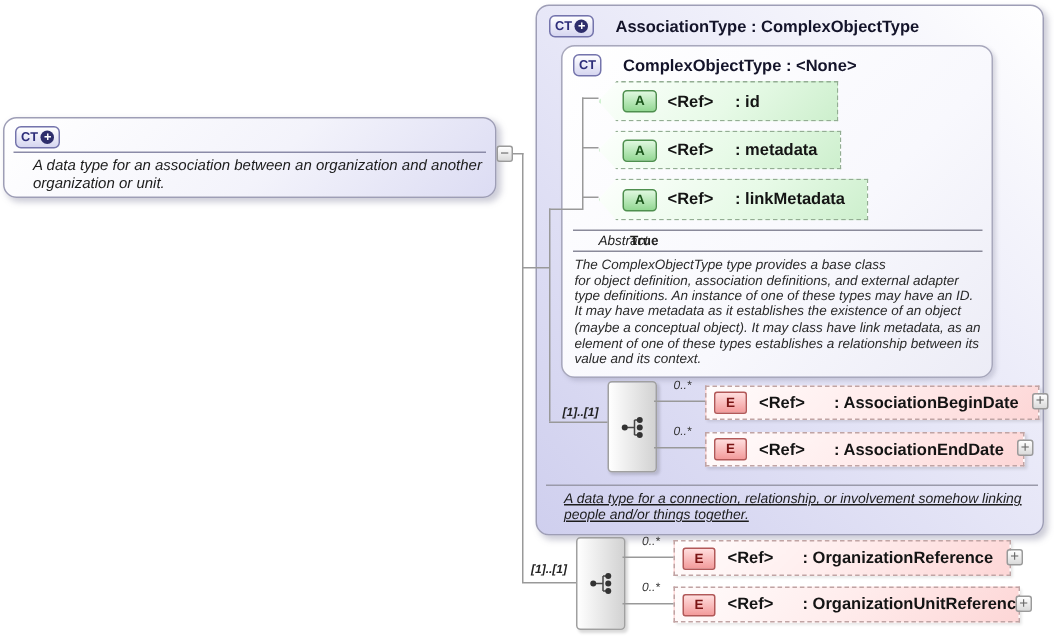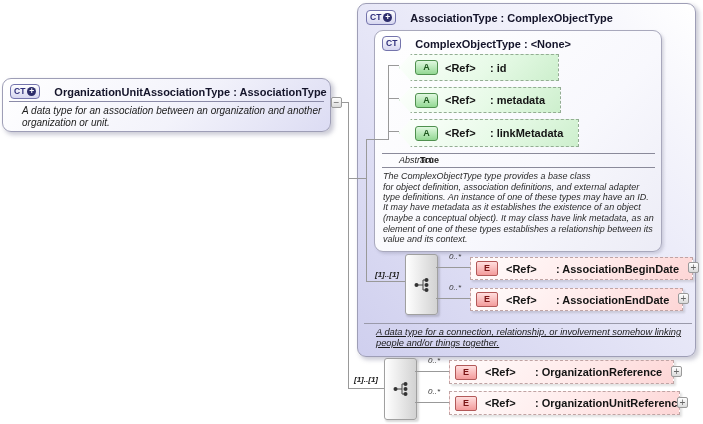--- a/index.html
+++ b/index.html
@@ -73,21 +73,20 @@
 <body>
 
 <div id="canvas">
 
   <div class="type-box main-grad" style="left:2px;top:78px;width:327px;height:52px;">
     <div class="type-title" style="left:7px;top:5px;">
       <span class="ct-icon">
           <span>CT</span>
           <span class="plus-badge">+</span>
         </span>
-      <span>OrganizationUnitAssociationType : AssociationType</span>
     </div>
     <div class="underline" style="left:6px;top:22px;width:315px;"></div>
     <div class="desc" style="left:7px;top:26px;width:316px;">A data type for an association between an organization and another organization or unit.</div>
   </div>
 
   <div class="toggle-btn" style="left:331px;top:97px;">−</div>
 
   <div class="type-box assoc-grad" style="left:357px;top:3px;width:337px;height:352px;">
     <div class="type-title" style="left:8px;top:6px;">
       <span class="ct-icon">

